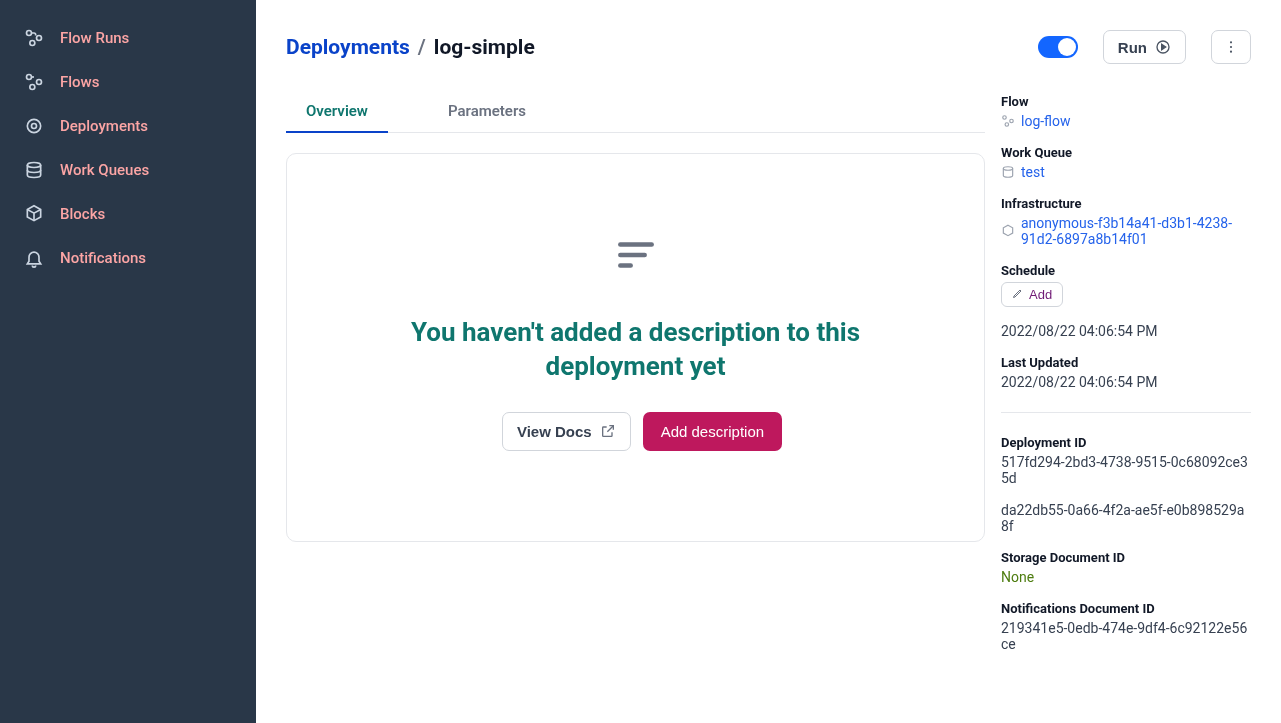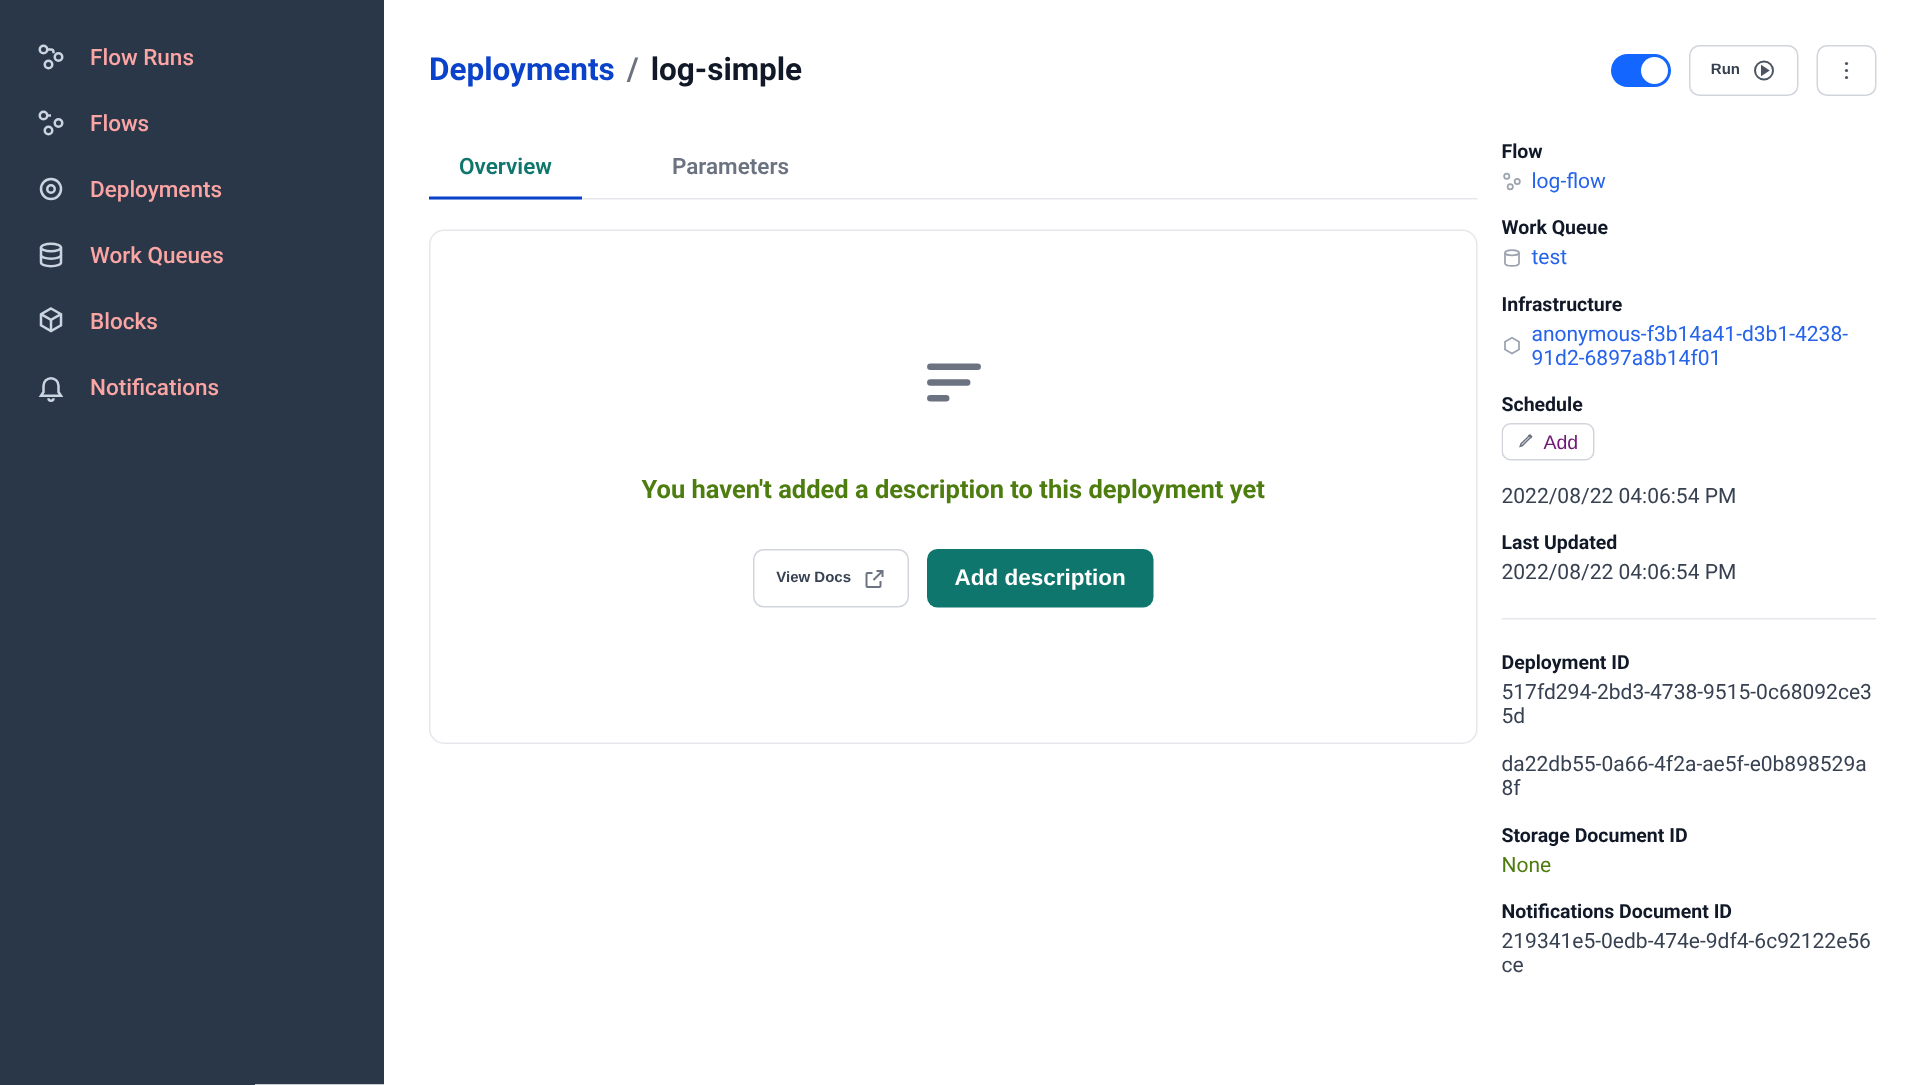--- a/index.html
+++ b/index.html
@@ -79,28 +79,29 @@
       background: #ffffff;
       border-radius: 50%;
       top: 2px;
       right: 2px;
     }
     .btn-outline {
       border: 1px solid #d1d5db;
       background: #ffffff;
       border-radius: 7px;
       padding: 8px 14px;
-      font-size: 10px;
+      font-size: 15px;
       font-weight: 600;
       color: #374151;
       display: flex;
       align-items: center;
       gap: 8px;
       cursor: pointer;
       line-height: 1;
+      margin-left: 13px;
     }
     .btn-icon-only {
       width: 40px;
       justify-content: center;
       padding: 8px 0;
     }
     .content-row {
       display: flex;
       gap: 16px;
       margin-top: 28px;
@@ -132,46 +133,46 @@
       border-radius: 10px;
       margin-top: 20px;
       padding: 80px 60px 90px;
       display: flex;
       flex-direction: column;
       align-items: center;
       text-align: center;
     }
     .empty-icon { color: #6b7280; margin-bottom: 40px; }
     .empty-title {
-      font-size: 17px;
+      font-size: 26px;
       font-weight: 700;
-      color: #4d7c0f;
+      color: #0f766e;
       line-height: 1.3;
       max-width: 520px;
     }
     .empty-sub {
       margin-top: 14px;
       font-size: 16px;
       color: #6b7280;
       max-width: 560px;
       line-height: 1.45;
     }
     .empty-actions {
       margin-top: 28px;
       display: flex;
       gap: 12px;
     }
     .btn-primary {
-      background: #0f766e;
+      background: #be185d;
       color: #ffffff;
       border: none;
       border-radius: 7px;
       padding: 11px 18px;
       font-size: 15px;
-      font-weight: 700;
+      font-weight: 400;
       cursor: pointer;
     }
     .right-col {
       width: 250px;
       flex-shrink: 0;
       font-size: 13px;
       color: #111827;
       padding-top: 2px;
       overflow: hidden;
     }

